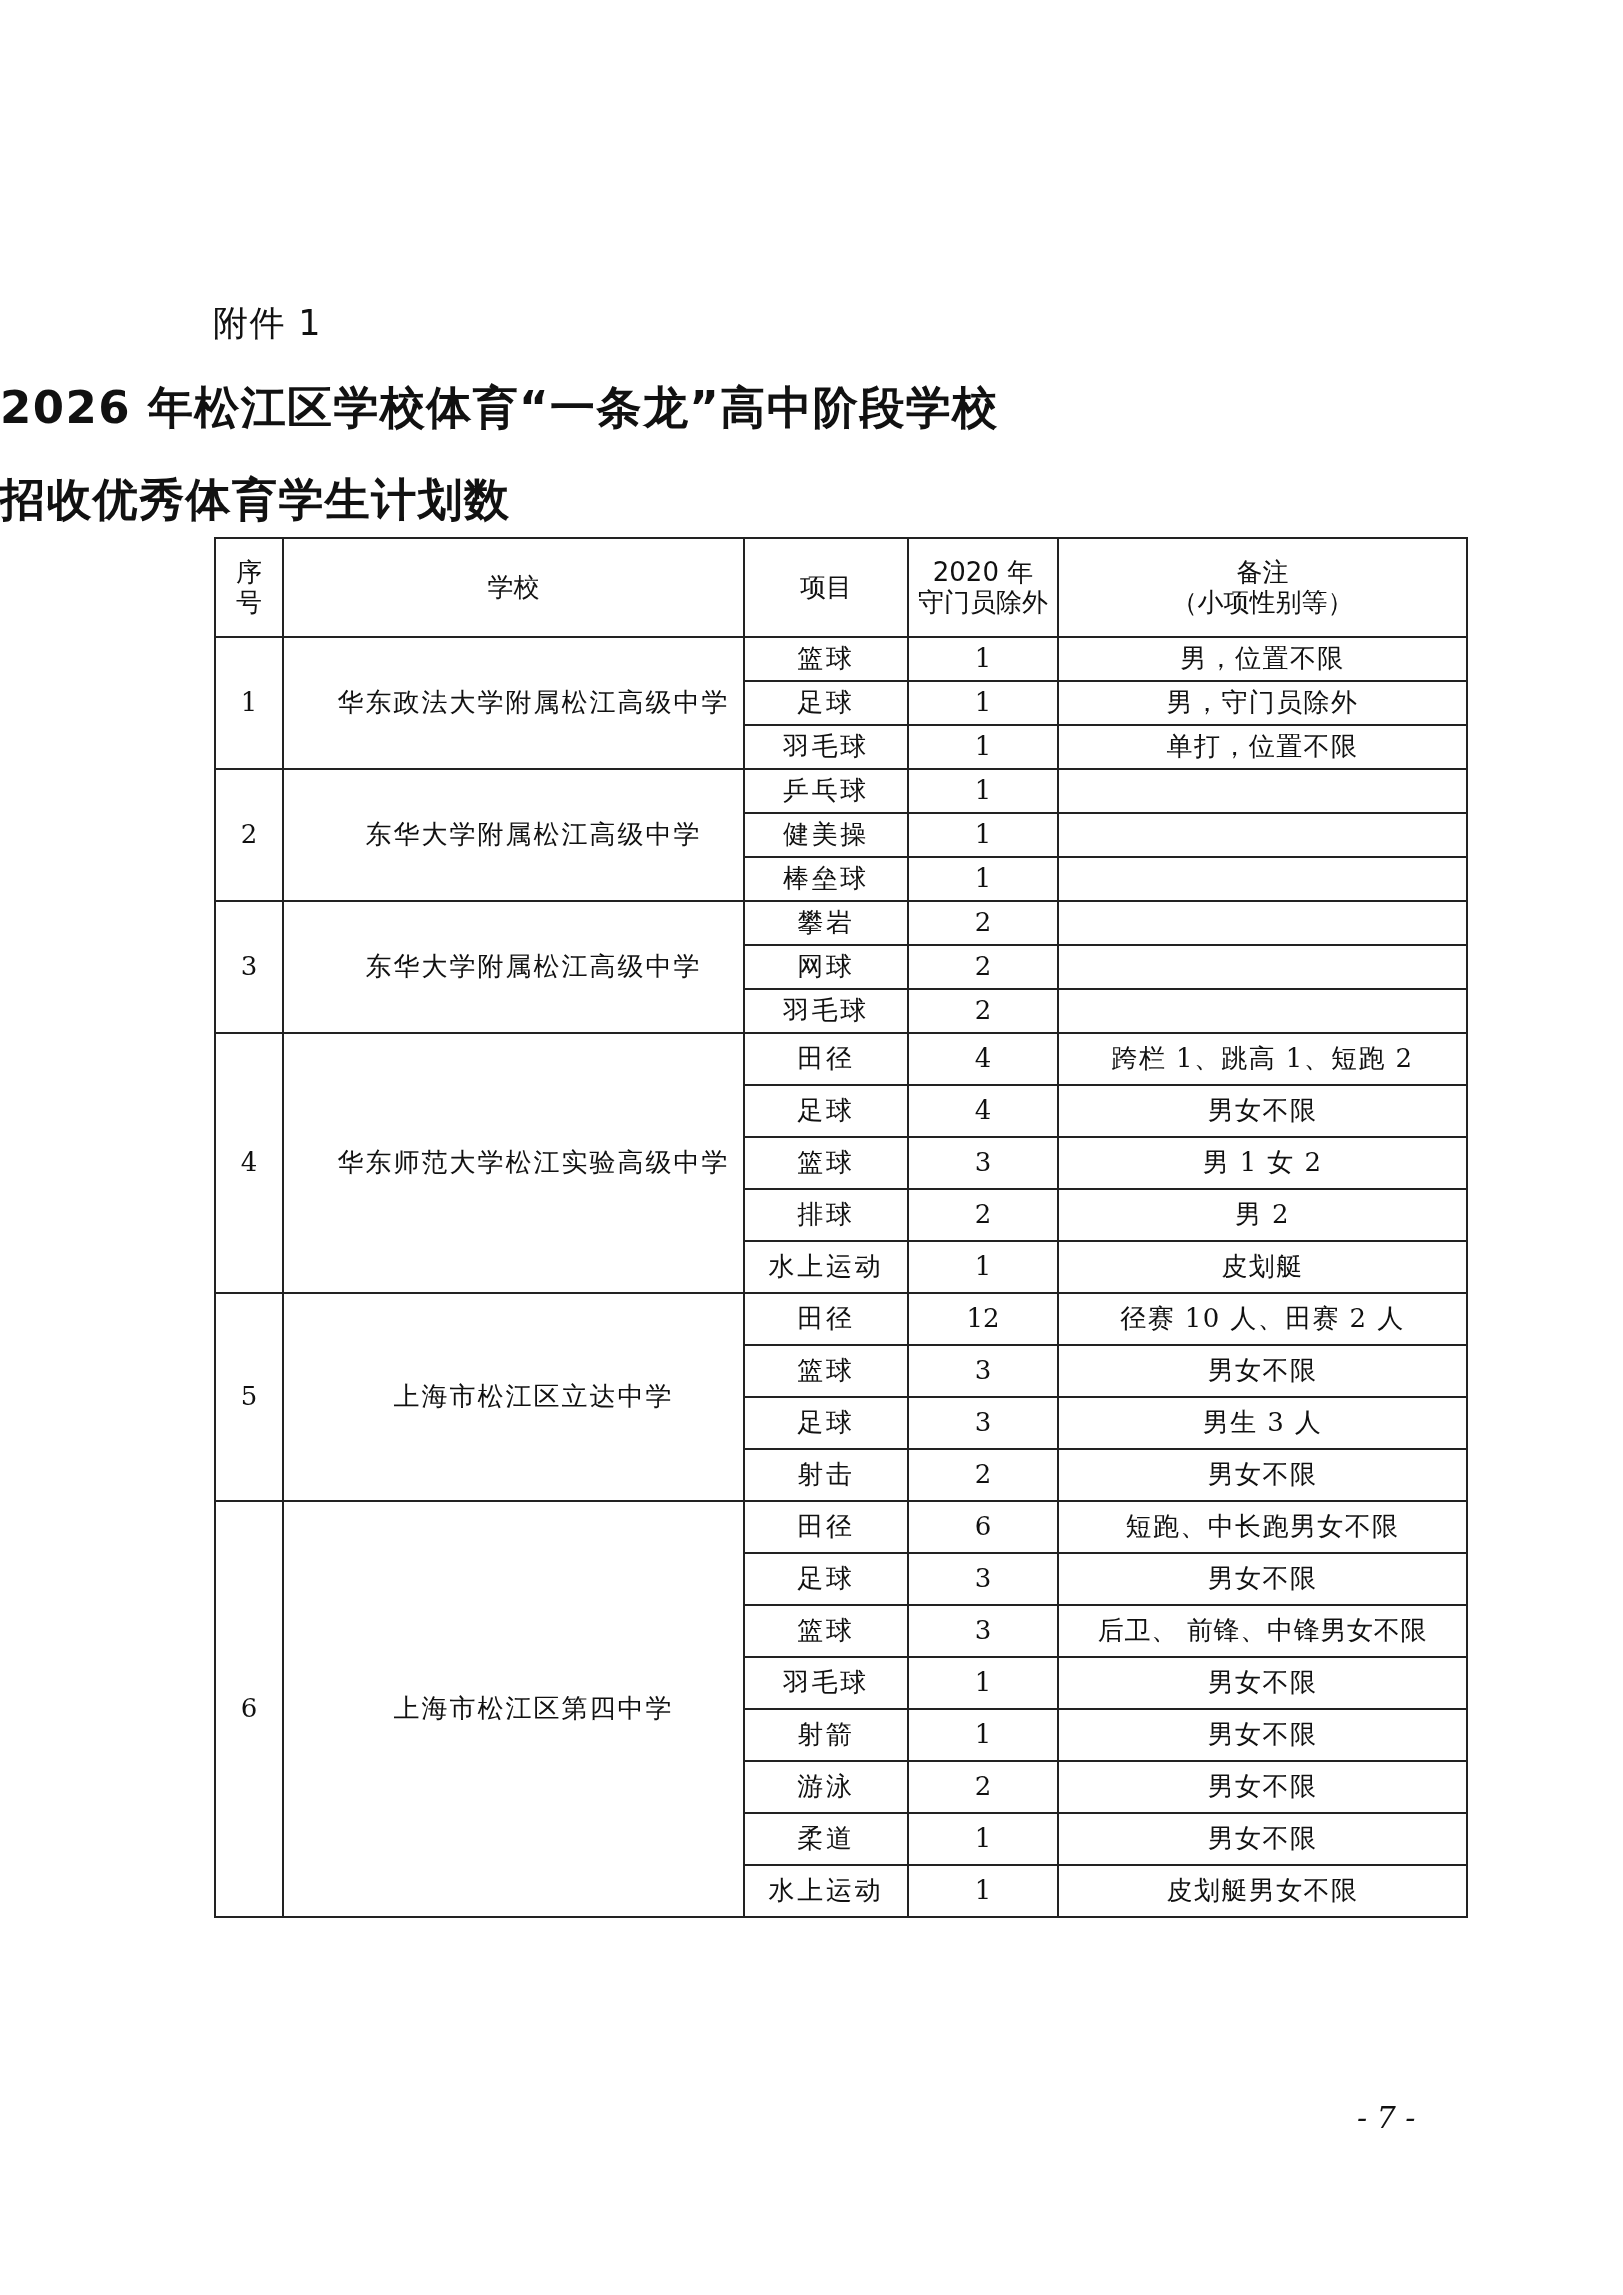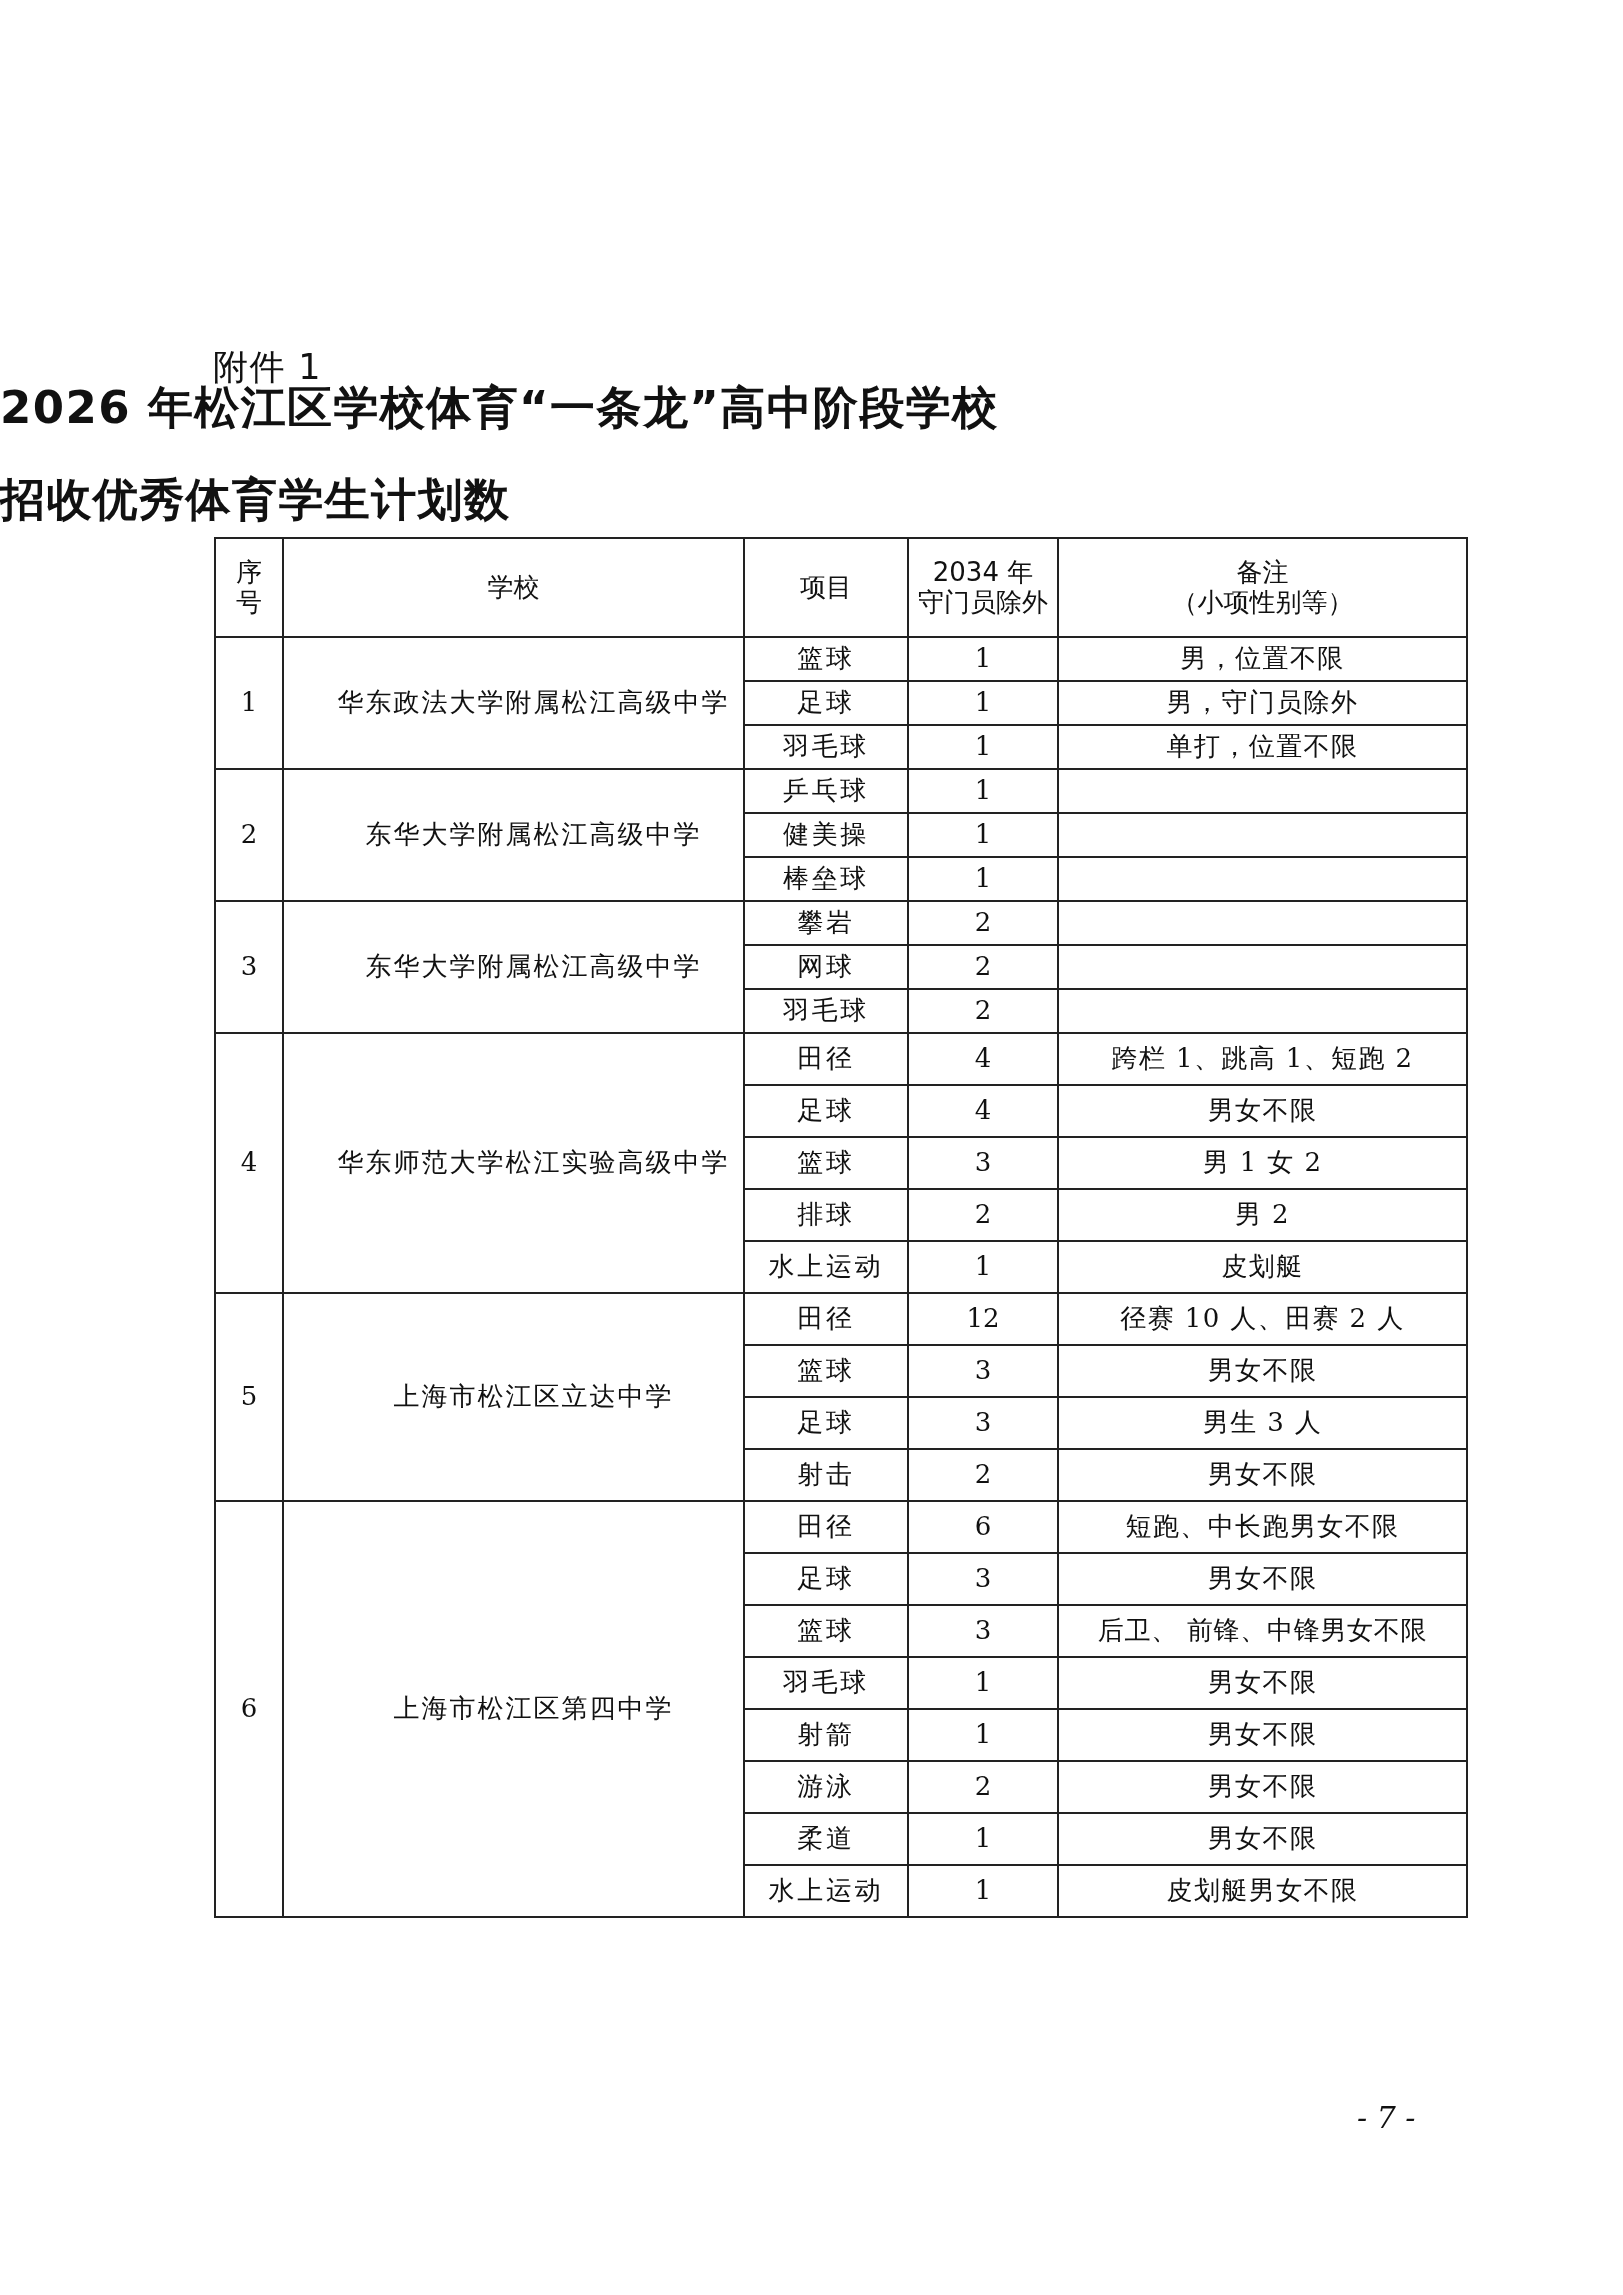--- a/index.html
+++ b/index.html
@@ -1,19 +1,19 @@
 <!DOCTYPE html>
 <html style="font-size:11px"><head>
 <meta charset="utf-8">
 <style>
   html, body { margin:0; padding:0; background:#ffffff; }
   body { width:1623px; height:2295px; position:relative; overflow:hidden;
          font-family: "DejaVu Serif", "Liberation Serif", serif; color:#111; }
   .attach { position:absolute; left:213px; top:300px; font-family:"DejaVu Sans","Liberation Sans",sans-serif;
-            font-size:35px; letter-spacing:1.4px;margin-top:44px; }
+            font-size:35px; letter-spacing:1.4px; }
   .title { position:absolute; left:0; width:1623px; text-align:left; font-weight:bold;
            font-family:"DejaVu Sans","Liberation Sans",sans-serif; font-size:45px; letter-spacing:1.4px; }
   .t1 { top:378px; }
   .t2 { top:470px; }
   table.plan { position:absolute; left:214px; top:537px; width:1252px; border-collapse:collapse;
                table-layout:fixed; font-size:26px; }
   table.plan td, table.plan th { border:2px solid #222; text-align:center; vertical-align:middle;
                padding:0; font-weight:normal; line-height:1.15; }
   table.plan th { height:97px; font-family:"DejaVu Sans","Liberation Sans",sans-serif; font-size:26px; }
   table.plan td { height:42px; }
@@ -40,21 +40,21 @@
   </colgroup>
   <thead>
     <tr>
       <th>
         <div>序</div>
         <div>号</div>
       </th>
       <th>学校</th>
       <th>项目</th>
       <th>
-        <div>2034 年</div>
+        <div>2020 年</div>
         <div>守门员除外</div>
       </th>
       <th>
         <div>备注</div>
         <div>（小项性别等）</div>
       </th>
     </tr>
   </thead>
   <tbody>
 

